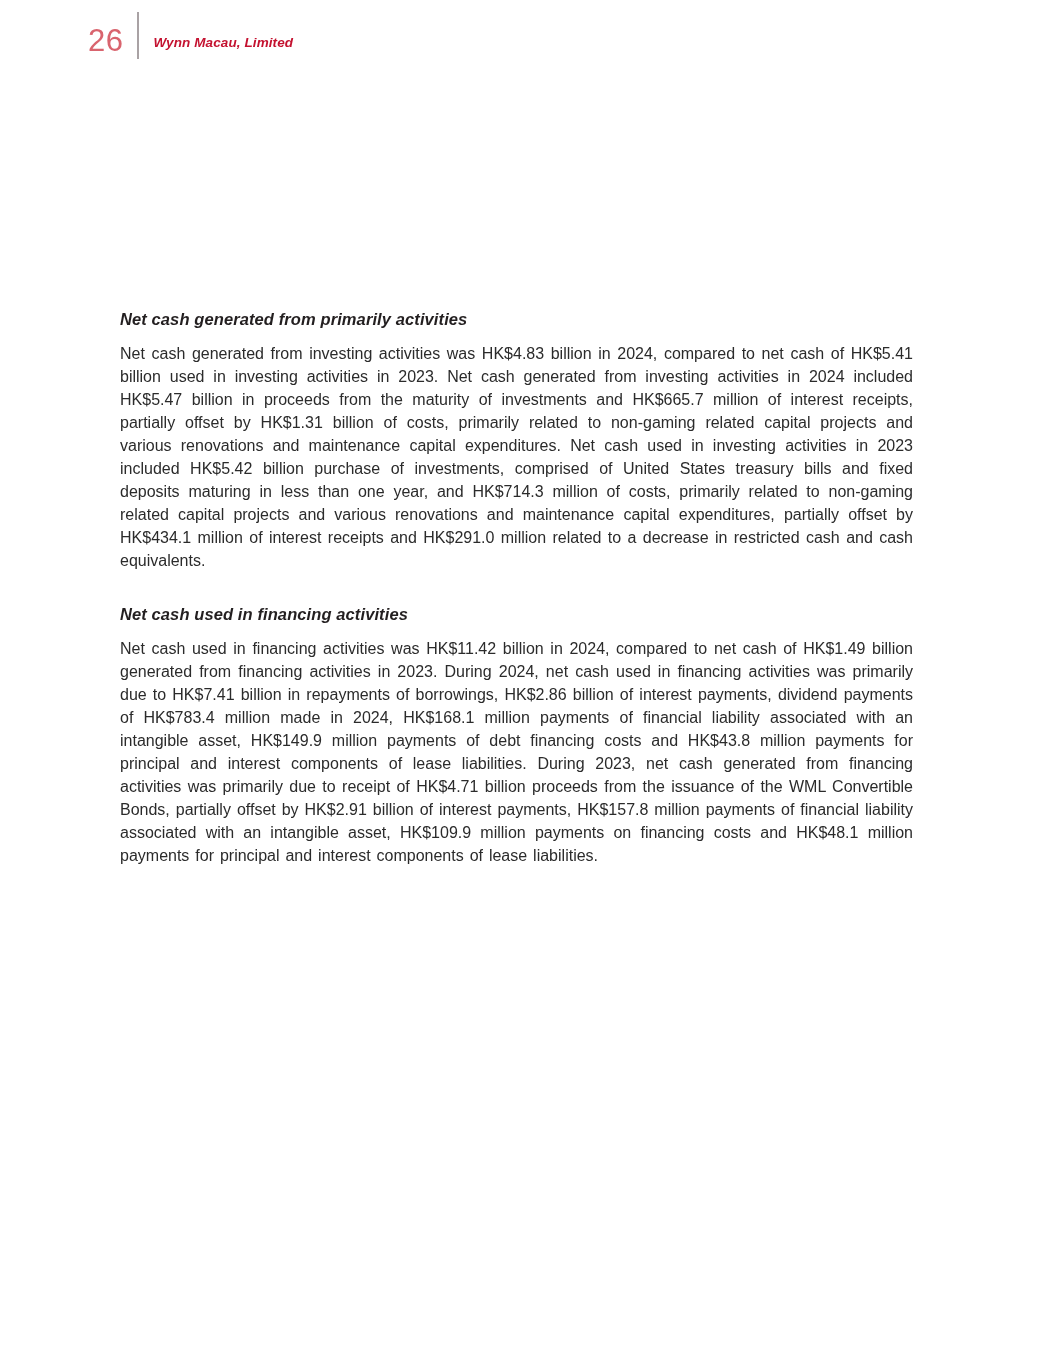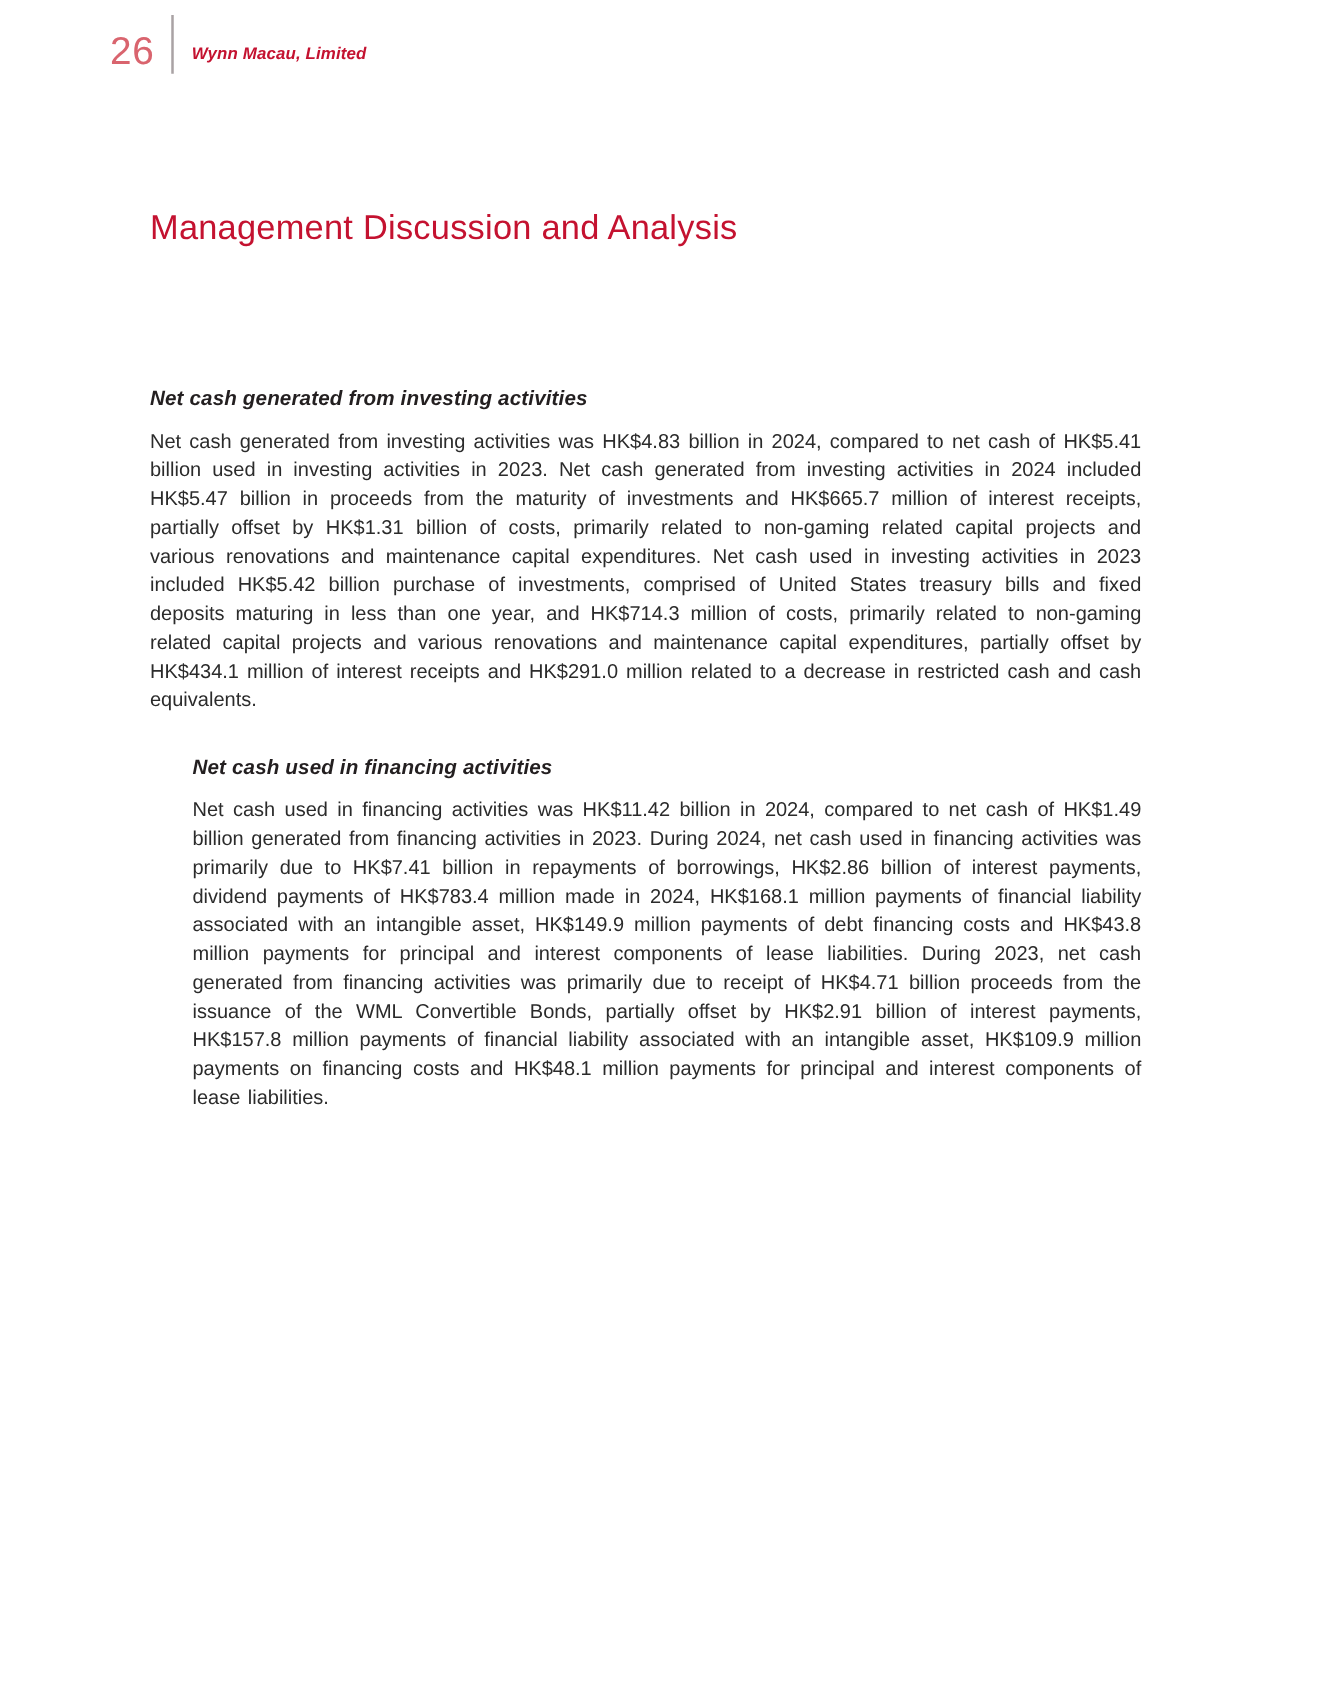--- a/index.html
+++ b/index.html
@@ -65,21 +65,20 @@
   .content {
     position: absolute;
     top: 310px;
     left: 120px;
     width: 793px;
     color: #231f20;
   }
 
   .section + .section {
     margin-top: 33px;
-    margin-left: 34px;
   }
 
   .section h2 {
     font-size: 16.5px;
     font-weight: 700;
     font-style: italic;
     color: #231f20;
     margin-bottom: 13px;
     letter-spacing: 0.1px;
   }
@@ -97,26 +96,25 @@
 <body>
 
 <div class="page">
 
   <div class="running-header">
     <span class="page-number">26</span>
     <span class="header-divider"></span>
     <span class="company-name">Wynn Macau, Limited</span>
   </div>
 
-  <h1 class="doc-title">Management Discussion and Analysis</h1>
 
   <div class="content">
 
     <section class="section">
-      <h2>Net cash generated from investing activities</h2>
+      <h2>Net cash generated from primarily activities</h2>
       <p>Net cash generated from investing activities was HK$4.83 billion in 2024, compared to net cash of HK$5.41 billion used in investing activities in 2023. Net cash generated from investing activities in 2024 included HK$5.47 billion in proceeds from the maturity of investments and HK$665.7 million of interest receipts, partially offset by HK$1.31 billion of costs, primarily related to non-gaming related capital projects and various renovations and maintenance capital expenditures. Net cash used in investing activities in 2023 included HK$5.42 billion purchase of investments, comprised of United States treasury bills and fixed deposits maturing in less than one year, and HK$714.3 million of costs, primarily related to non-gaming related capital projects and various renovations and maintenance capital expenditures, partially offset by HK$434.1 million of interest receipts and HK$291.0 million related to a decrease in restricted cash and cash equivalents.</p>
     </section>
 
     <section class="section">
       <h2>Net cash used in financing activities</h2>
       <p>Net cash used in financing activities was HK$11.42 billion in 2024, compared to net cash of HK$1.49 billion generated from financing activities in 2023. During 2024, net cash used in financing activities was primarily due to HK$7.41 billion in repayments of borrowings, HK$2.86 billion of interest payments, dividend payments of HK$783.4 million made in 2024, HK$168.1 million payments of financial liability associated with an intangible asset, HK$149.9 million payments of debt financing costs and HK$43.8 million payments for principal and interest components of lease liabilities. During 2023, net cash generated from financing activities was primarily due to receipt of HK$4.71 billion proceeds from the issuance of the WML Convertible Bonds, partially offset by HK$2.91 billion of interest payments, HK$157.8 million payments of financial liability associated with an intangible asset, HK$109.9 million payments on financing costs and HK$48.1 million payments for principal and interest components of lease liabilities.</p>
     </section>
 
   </div>
 

